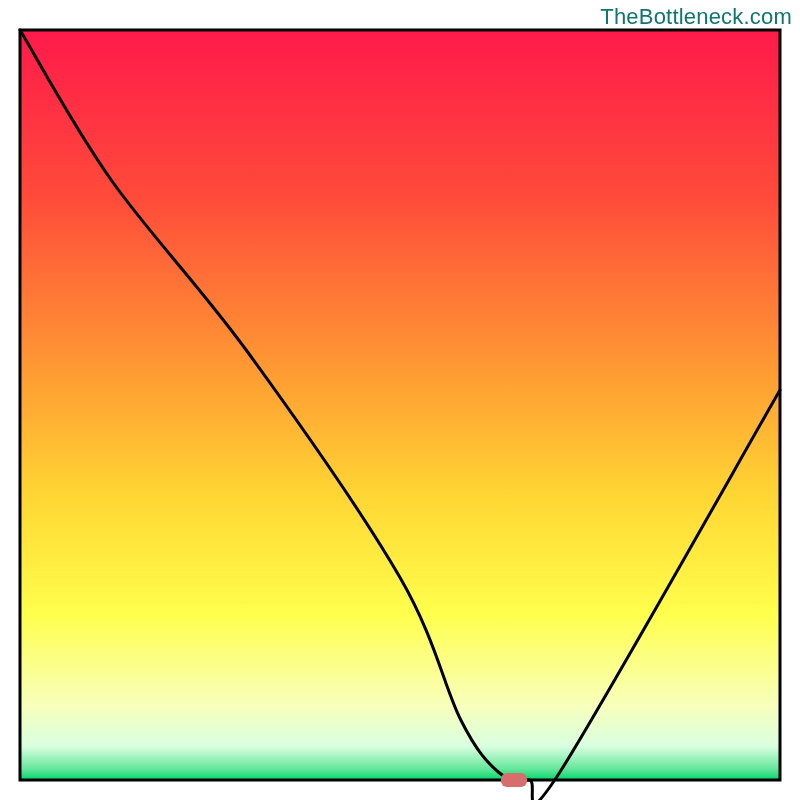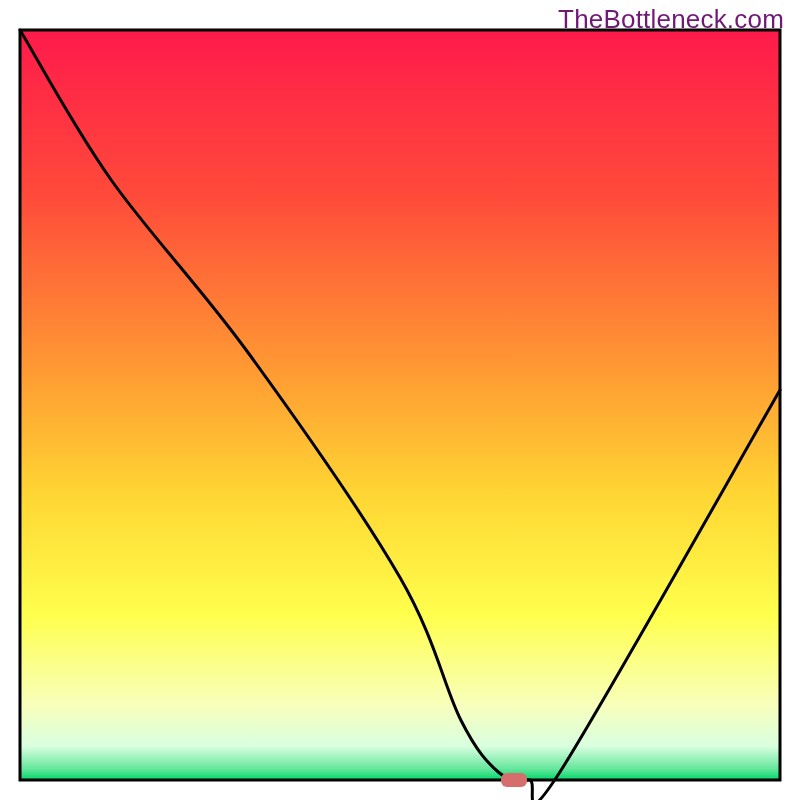--- a/index.html
+++ b/index.html
@@ -12,23 +12,23 @@
     font-family: Arial, Helvetica, sans-serif;
   }
   .container {
     position: relative;
     width: 800px;
     height: 800px;
   }
   .watermark {
     position: absolute;
     top: 4px;
-    right: 16px;
-    color: #701a75;
-    font-size: 26px;
+    right: 8px;
+    color: #0f766e;
+    font-size: 22px;
     font-weight: 500;
     letter-spacing: 0.2px;
     z-index: 20;
   }
   svg {
     display: block;
   }
 </style>
 </head>
 <body>

